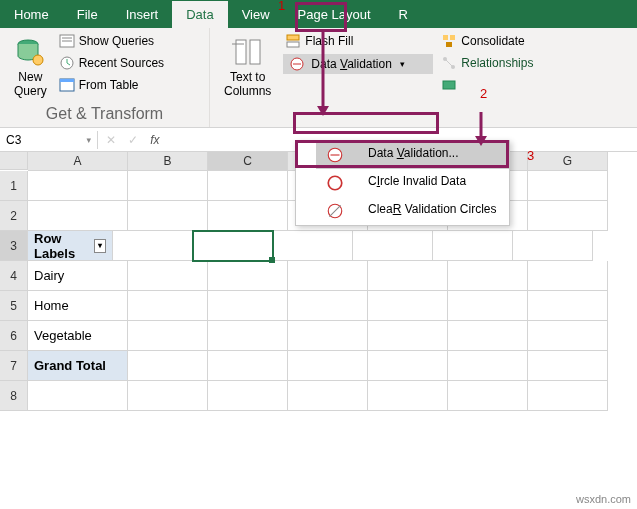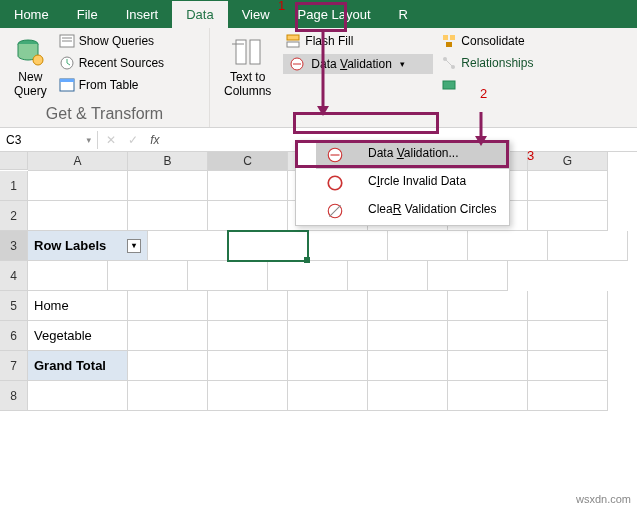--- a/index.html
+++ b/index.html
@@ -208,35 +208,36 @@
     <div class="cell" style="width:100px;"></div>
     <div class="cell" style="width:80px;"></div>
     <div class="cell" style="width:80px;"></div>
     <div class="cell" style="width:80px;"></div>
     <div class="cell" style="width:80px;"></div>
     <div class="cell" style="width:80px;"></div>
     <div class="cell" style="width:80px;"></div>
   </div>
   <div class="grid-row">
     <div class="row-h sel">3</div>
-    <div class="cell bold shaded" style="width:120px; position:relative;">
+    <div class="cell bold shaded" style="width:85px; position:relative;">
       <span>Row Labels</span>
       <div class="filter-btn">▾</div>
     </div>
     <div class="cell" style="width:80px;"></div>
     <div class="cell active" style="width:80px; position:relative;">
         <div class="handle"></div>
       </div>
     <div class="cell" style="width:80px;"></div>
     <div class="cell" style="width:80px;"></div>
     <div class="cell" style="width:80px;"></div>
     <div class="cell" style="width:80px;"></div>
   </div>
   <div class="grid-row">
     <div class="row-h">4</div>
+    <div class="cell" style="width:100px;">Dairy</div>
     <div class="cell" style="width:80px;"></div>
     <div class="cell" style="width:80px;"></div>
     <div class="cell" style="width:80px;"></div>
     <div class="cell" style="width:80px;"></div>
     <div class="cell" style="width:80px;"></div>
     <div class="cell" style="width:80px;"></div>
   </div>
   <div class="grid-row">
     <div class="row-h">5</div>
     <div class="cell" style="width:100px;">Home</div>

